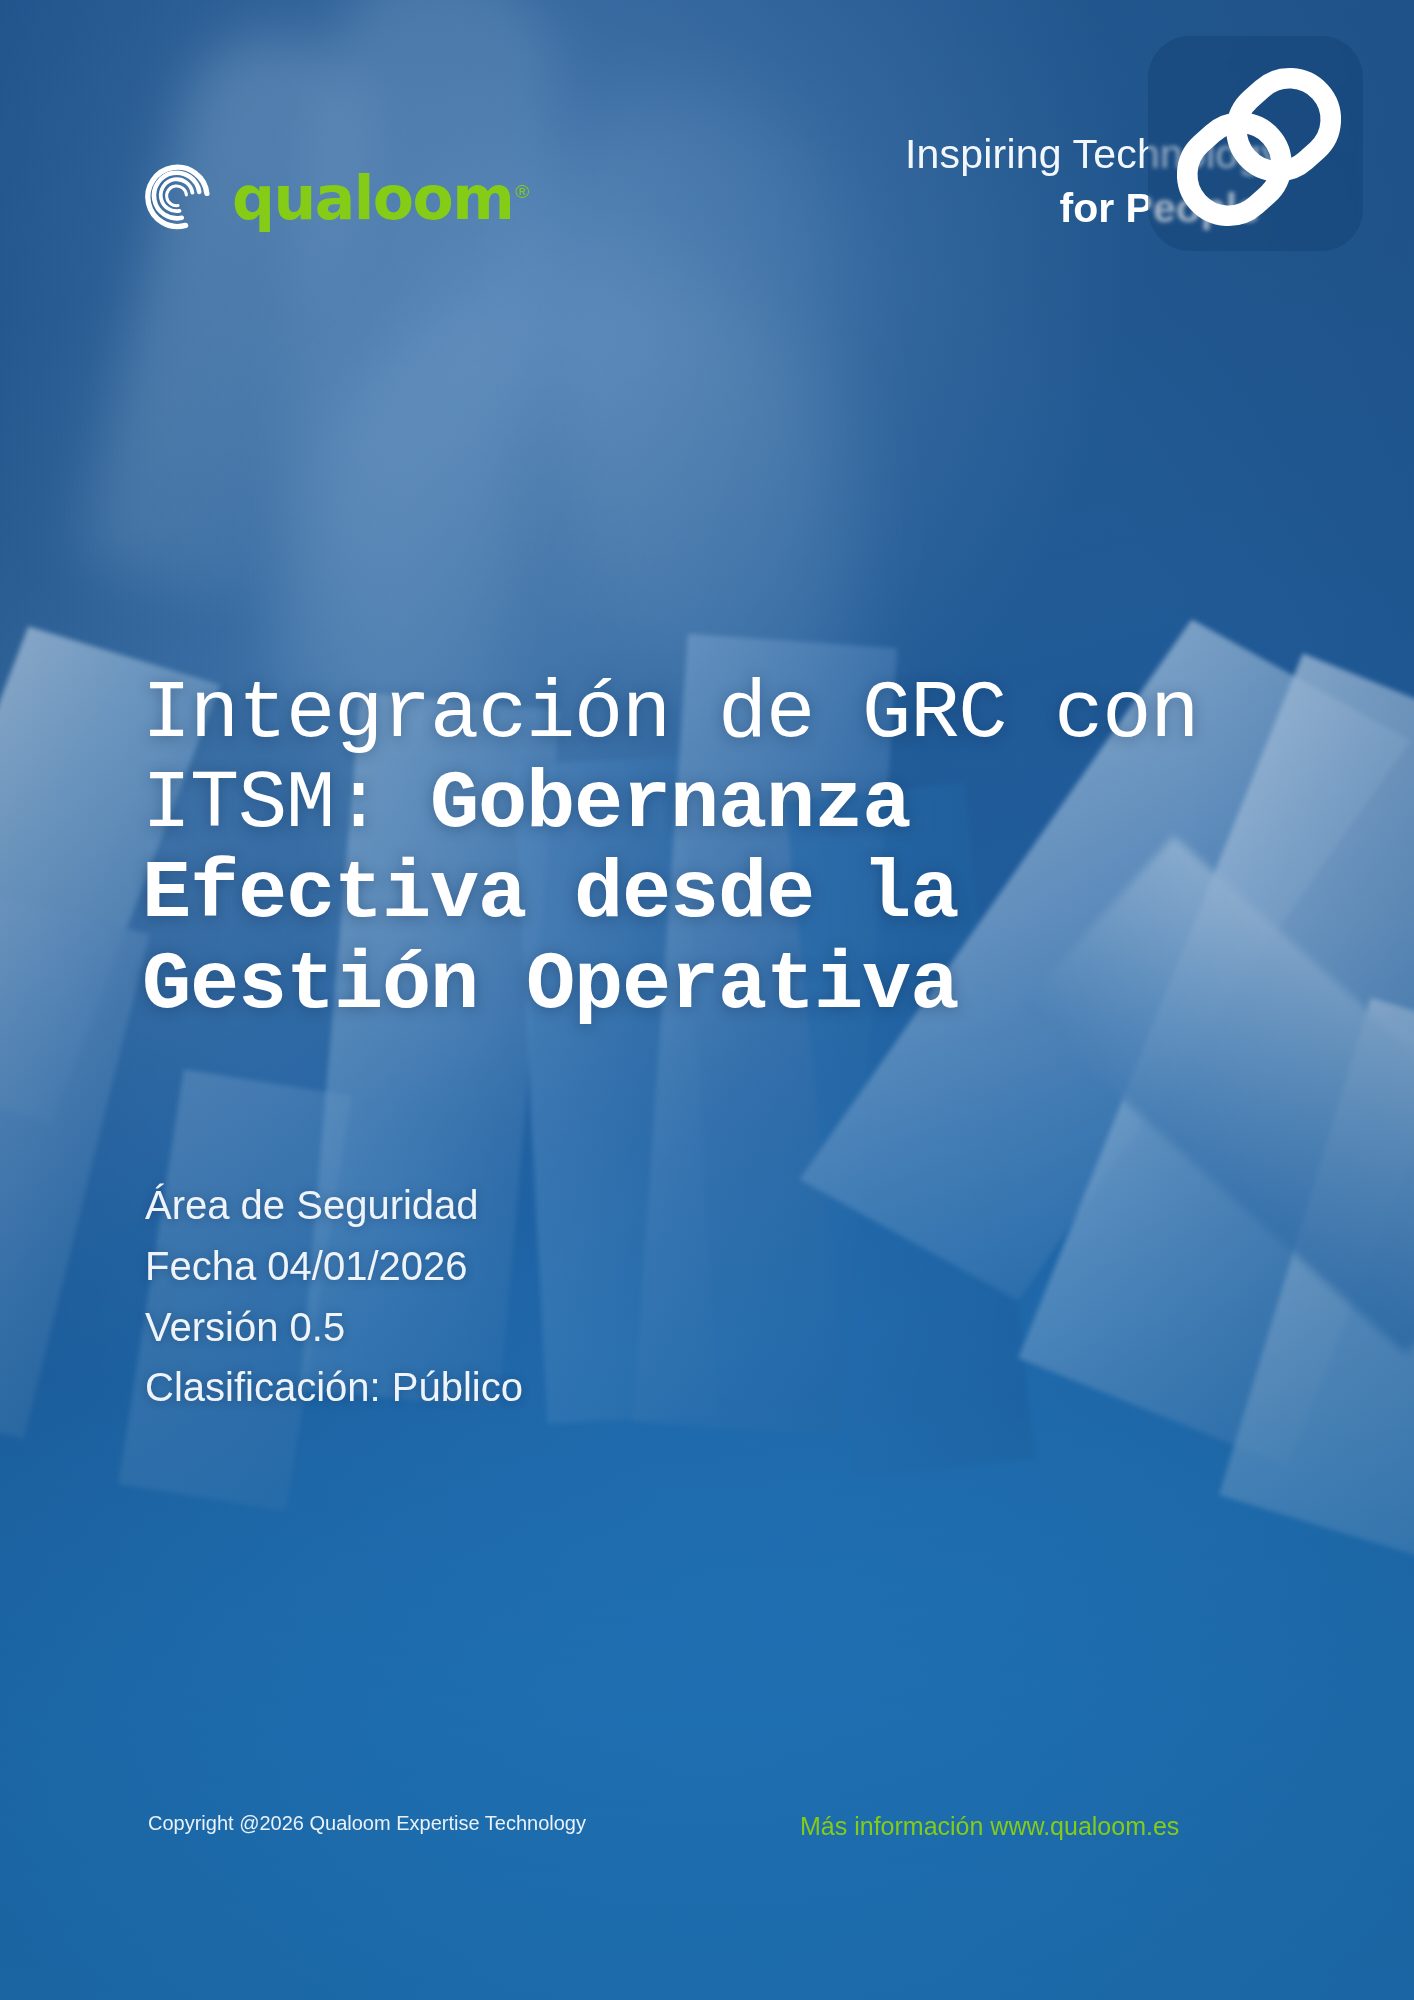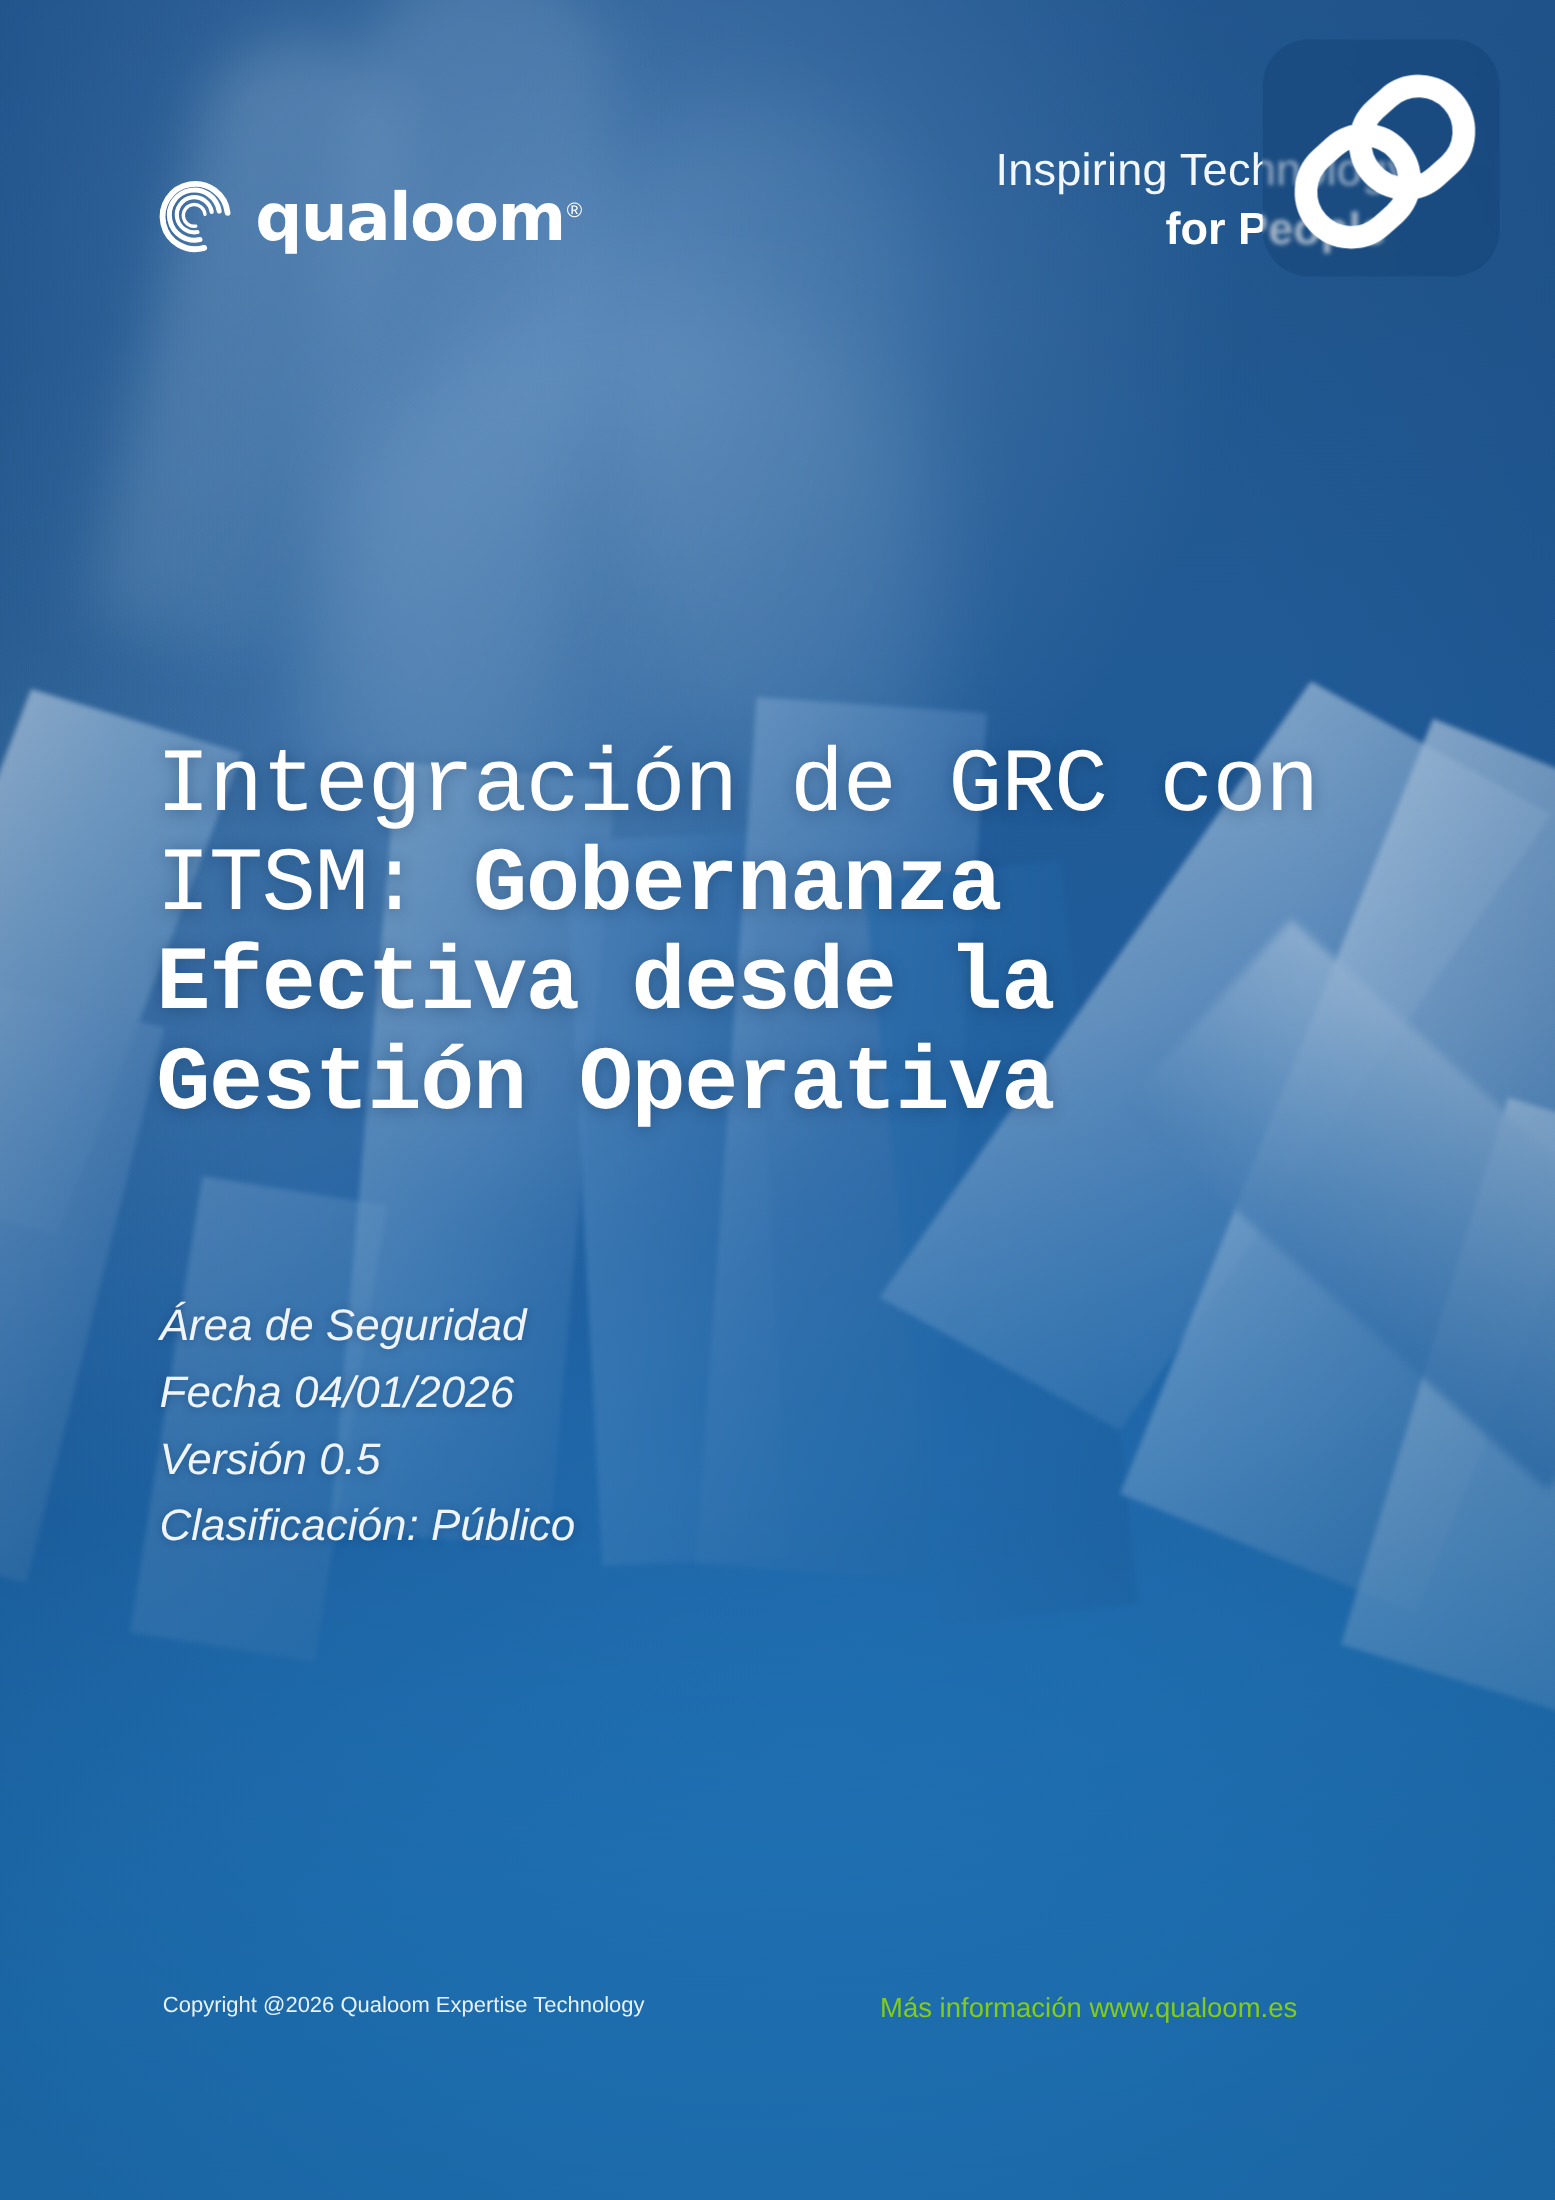--- a/index.html
+++ b/index.html
@@ -171,21 +171,21 @@
     left: 140px;
     top: 160px;
     display: flex;
     align-items: center;
     gap: 16px;
   }
   .brand-mark { width: 76px; height: 76px; display: block; flex: 0 0 auto; }
   .brand-wordmark {
     font-size: 60px;
     font-weight: 700;
-    color: #ffffff;
+    color: #84cc16;
     letter-spacing: -1.5px;
     line-height: 1;
     position: relative;
     font-family: "DejaVu Sans", sans-serif;
   }
   .brand-reg {
     font-size: 19px;
     font-weight: 400;
     vertical-align: super;
     margin-left: 2px;
@@ -256,21 +256,20 @@
 
   .meta-block {
     position: absolute;
     left: 145px;
     top: 1175px;
     color: #eef4fa;
     font-size: 40px;
     line-height: 1.52;
     font-weight: 400;
     text-shadow: 0 1px 8px rgba(12,44,82,0.35);
-    font-style: italic;
   }
   .meta-line { white-space: nowrap; }
 
   
   .footer {
     position: absolute;
     left: 0;
     right: 0;
     top: 1812px;
     display: flex;

